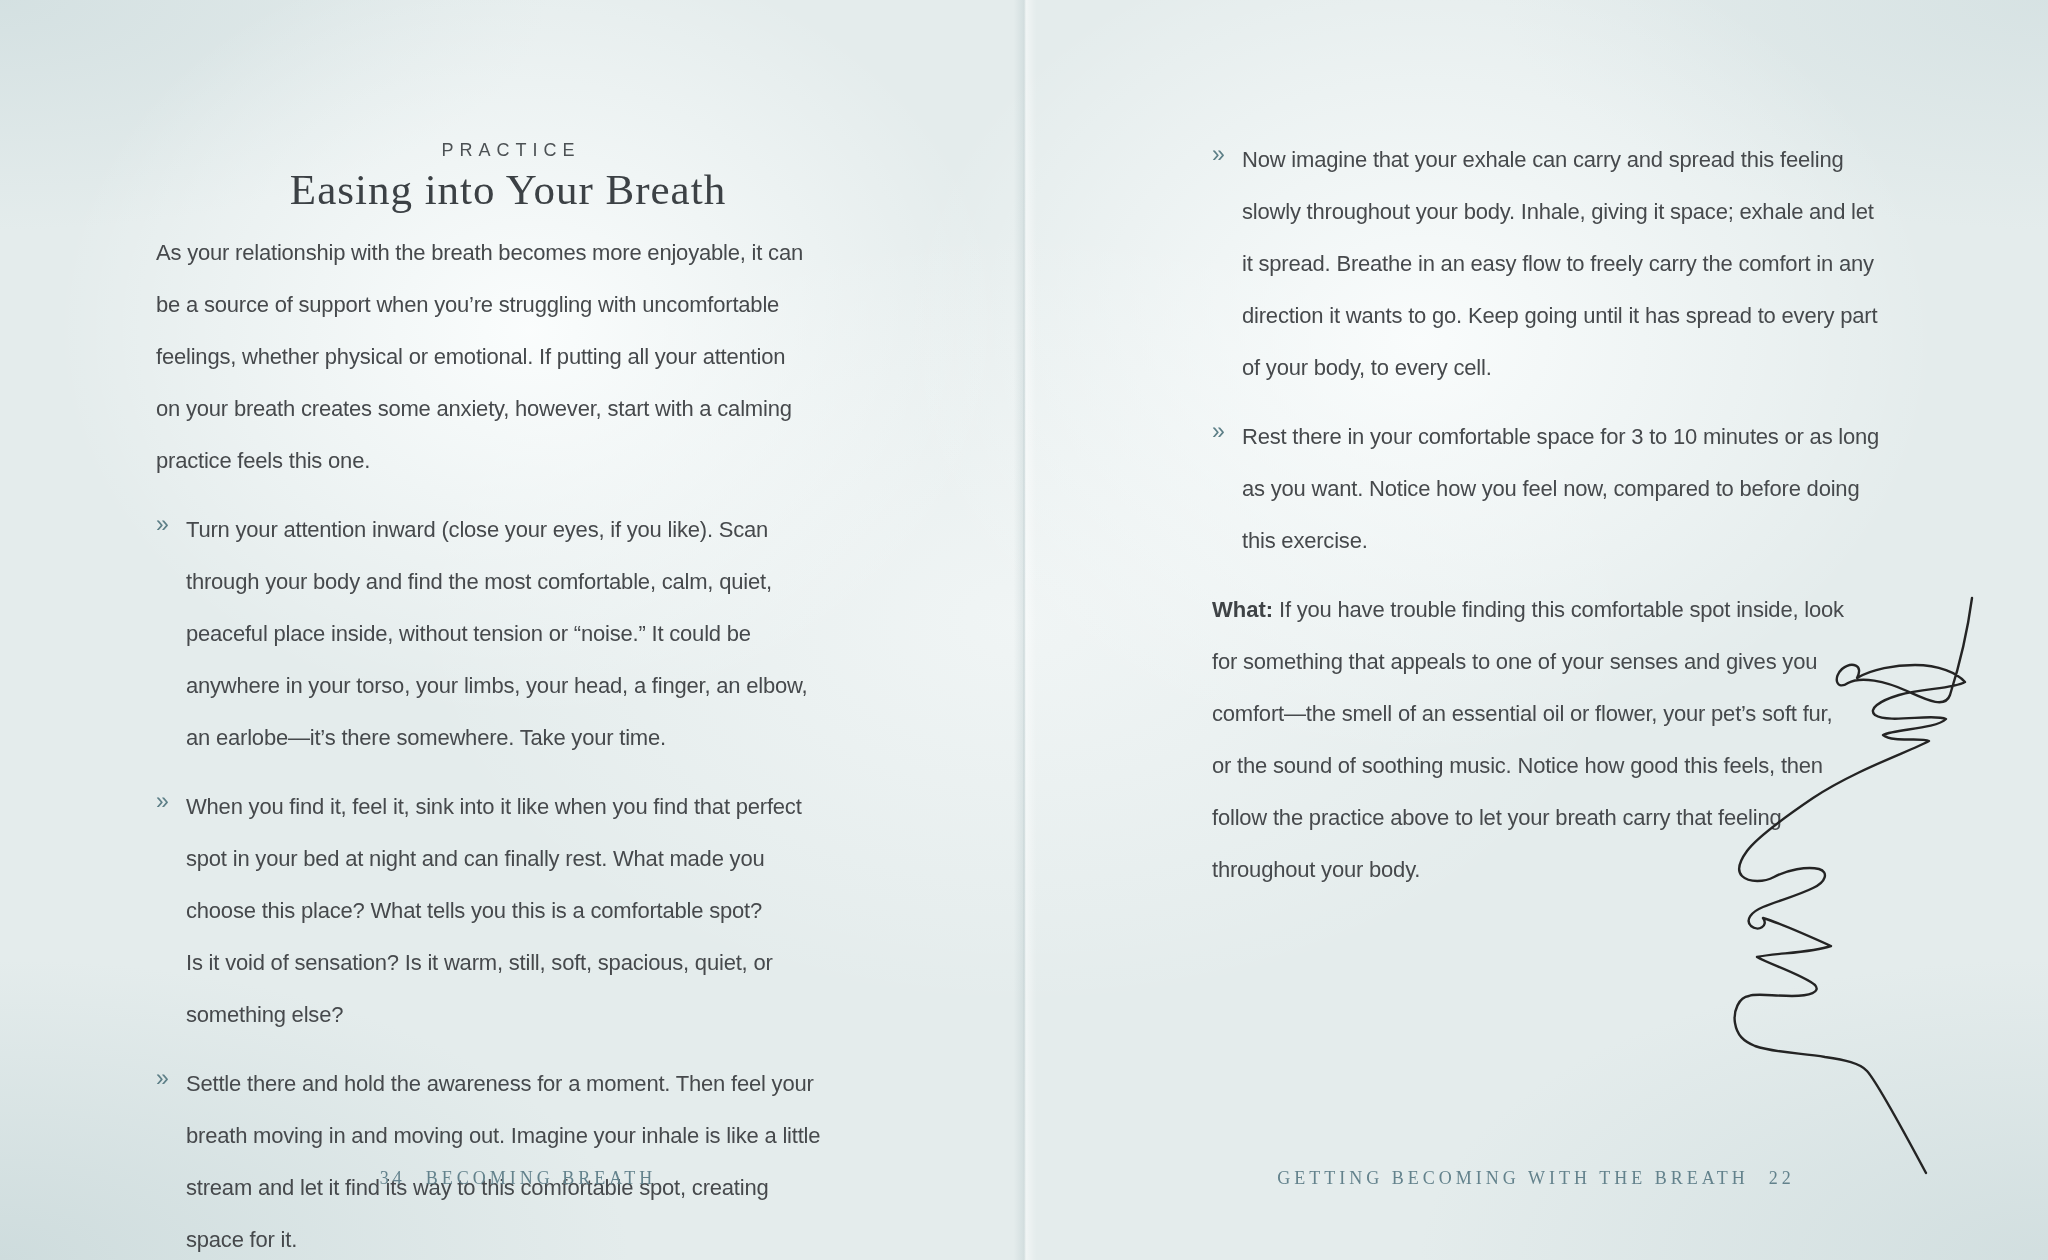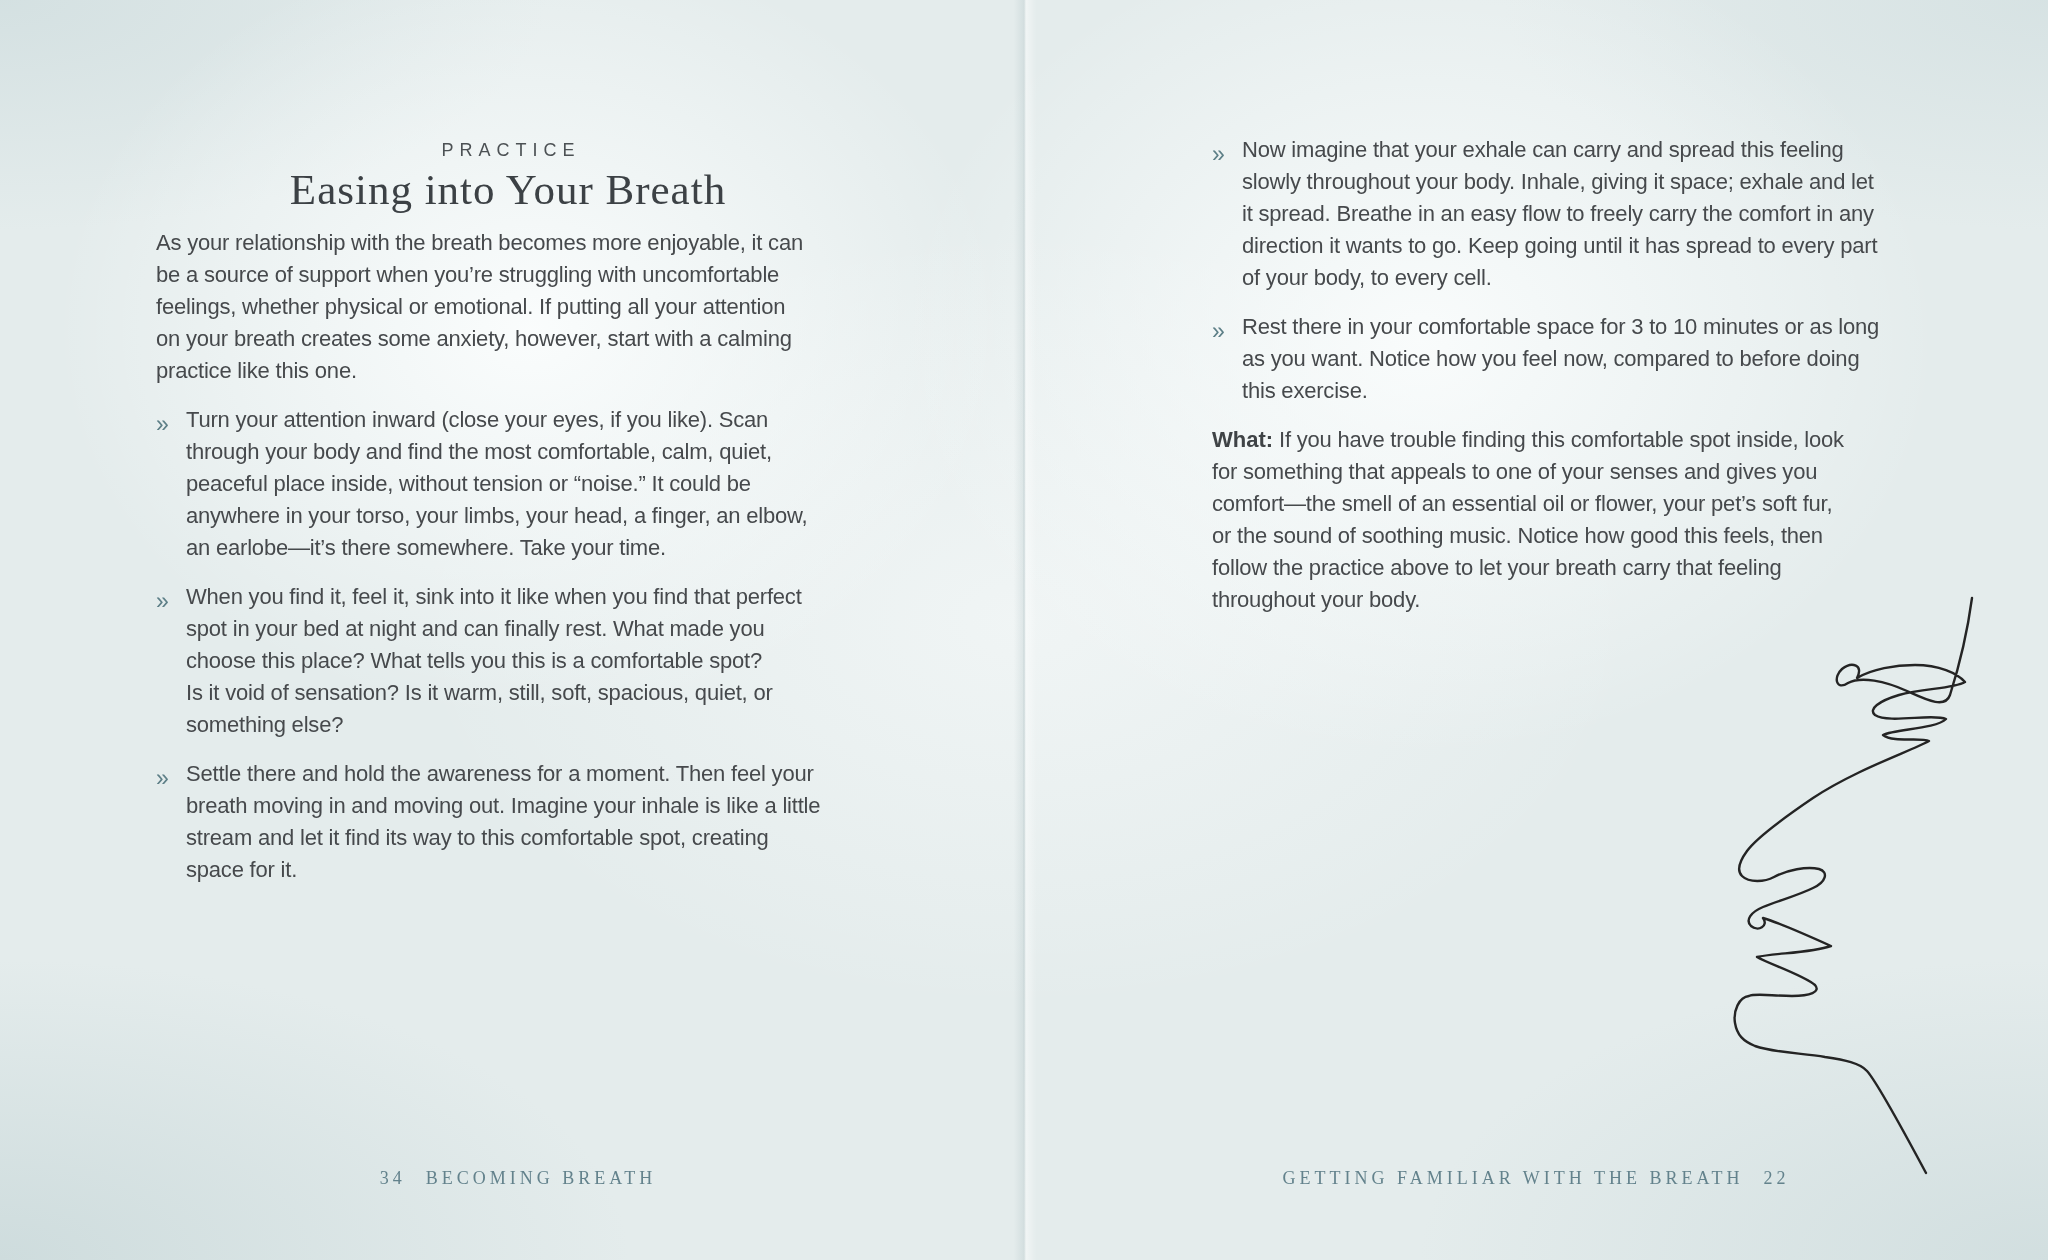--- a/index.html
+++ b/index.html
@@ -48,21 +48,21 @@
     text-align: center;
     font-size: 43px;
     line-height: 50px;
     letter-spacing: 1px;
     color: #3c4145;
     margin: 0 0 12px 0;
   }
 
   .body-text {
     font-size: 22px;
-    line-height: 32px;
+    line-height: 52px;
     letter-spacing: -0.2px;
     color: #46494c;
     font-weight: 300;
     white-space: pre;
     margin: 0 0 17px 0;
   }
 
   .bullet-item { display: flex; align-items: flex-start; }
   .bullet-marker {
     flex: 0 0 30px;
@@ -103,21 +103,21 @@
   <div class="spine"></div>
 
   <div class="column col-left">
     <div class="kicker">PRACTICE</div>
     <h1 class="title">Easing into Your Breath</h1>
 
     <p class="body-text">As your relationship with the breath becomes more enjoyable, it can
 be a source of support when you’re struggling with uncomfortable
 feelings, whether physical or emotional. If putting all your attention
 on your breath creates some anxiety, however, start with a calming
-practice like this one.</p>
+practice feels this one.</p>
 
     <div class="bullet-item">
       <span class="bullet-marker">»</span>
       <p class="body-text">Turn your attention inward (close your eyes, if you like). Scan
 through your body and find the most comfortable, calm, quiet,
 peaceful place inside, without tension or “noise.” It could be
 anywhere in your torso, your limbs, your head, a finger, an elbow,
 an earlobe—it’s there somewhere. Take your time.</p>
     </div>
 
@@ -162,21 +162,21 @@
 or the sound of soothing music. Notice how good this feels, then
 follow the practice above to let your breath carry that feeling
 throughout your body.</span></p>
   </div>
 
   <div class="footer footer-left">
     <span class="page-number">34</span><span>BECOMING BREATH</span>
   </div>
 
   <div class="footer footer-right">
-    <span>GETTING FAMILIAR WITH THE BREATH</span><span class="page-number">22</span>
+    <span>GETTING BECOMING WITH THE BREATH</span><span class="page-number">22</span>
   </div>
 
   <svg class="face-art" viewBox="0 0 340 610" fill="none" xmlns="http://www.w3.org/2000/svg">
     <path d="M 277 13
          C 272 50 262 88 255 110
          C 250 124 232 115 212 106
          C 190 96 166 91 153 98
          C 141 106 138 92 147 84
          C 157 76 169 80 162 93
          C 177 84 200 80 220 80

